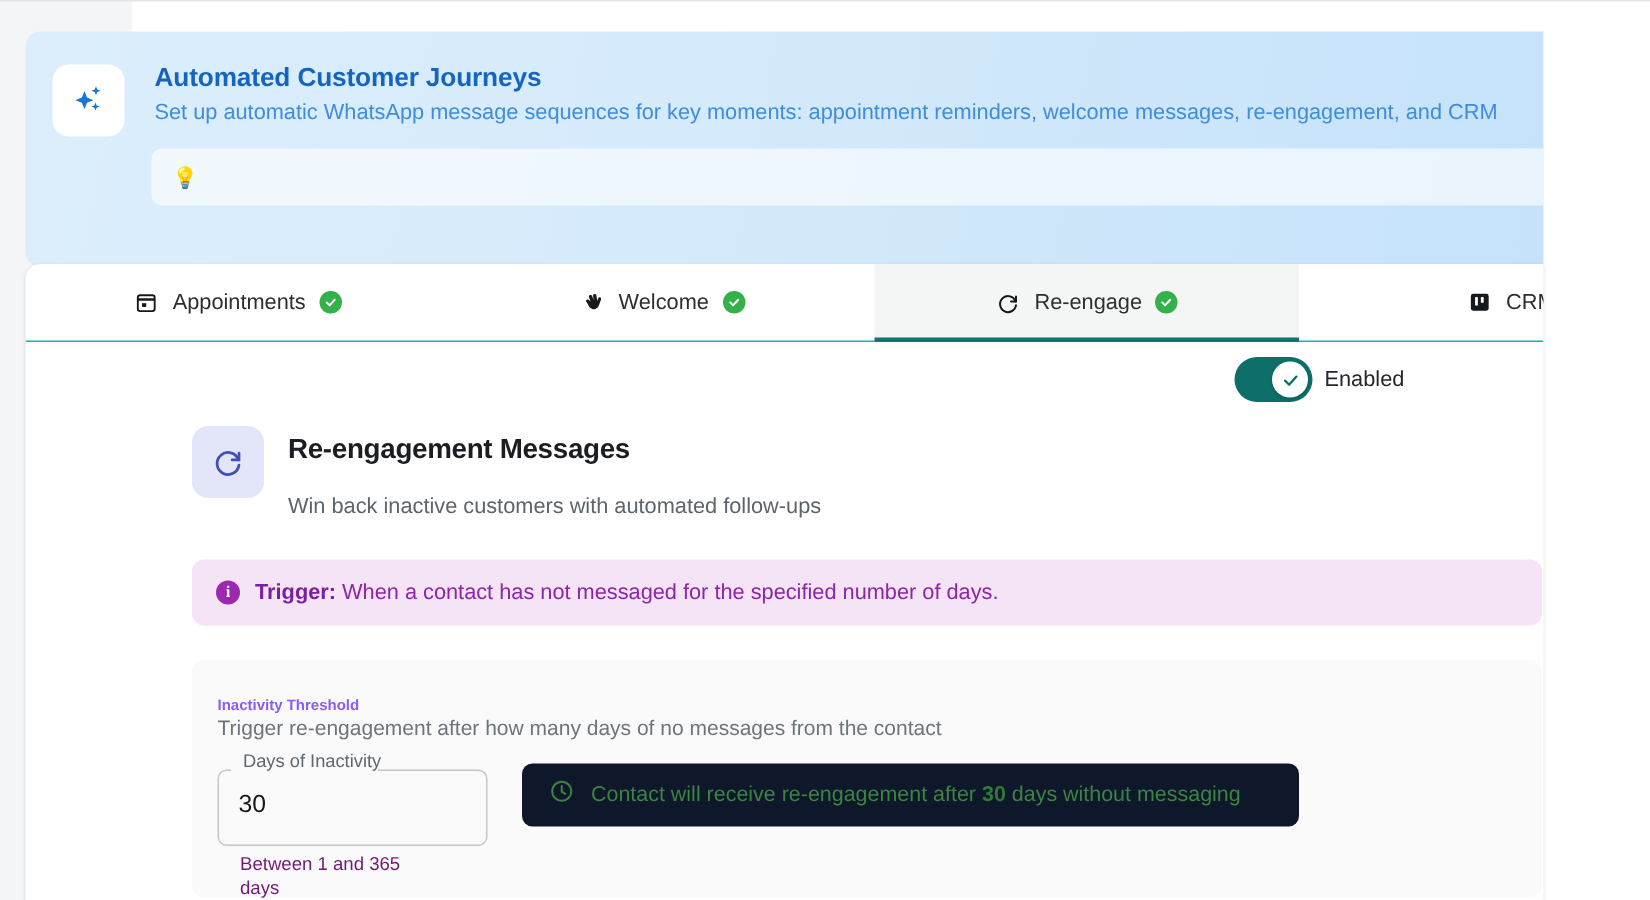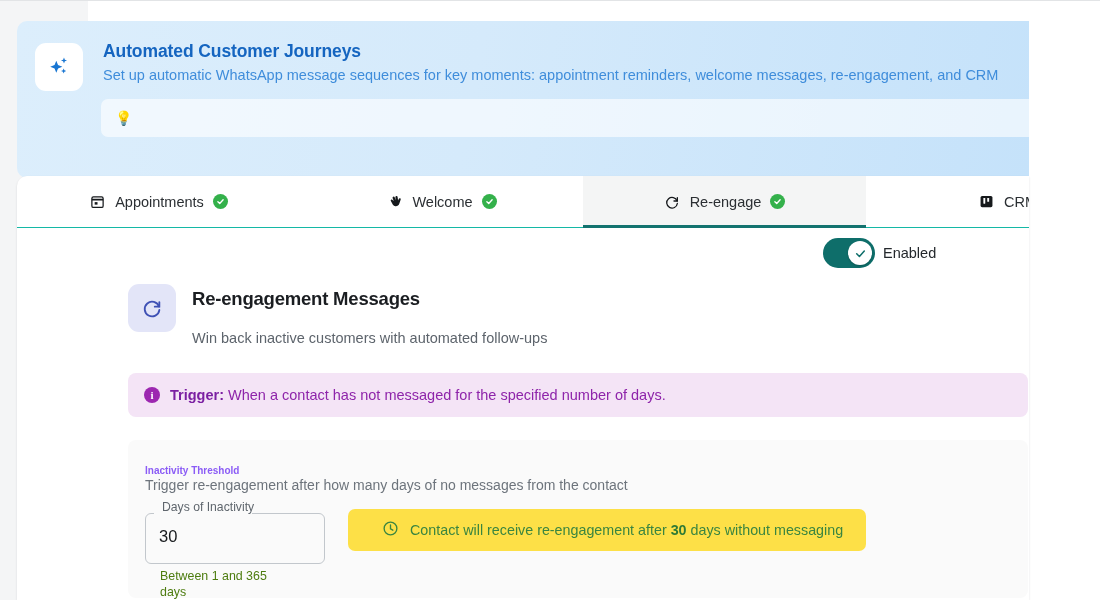--- a/index.html
+++ b/index.html
@@ -338,36 +338,36 @@
     font-size: 16.5px;
     color: #16191c;
   }
   .field-help {
     position: absolute;
     top: 128px;
     left: 32px;
     width: 125px;
     font-size: 12.4px;
     line-height: 16px;
-    color: #4d7c0f;
+    color: #701a75;
   }
 
   
   .confirm {
     position: absolute;
     top: 69px;
     left: 220px;
     width: 518px;
     height: 42px;
     border-radius: 7px;
-    background: #fde047;
+    background: #0f172a;
     display: flex;
     align-items: center;
     gap: 11px;
-    padding-left: 34px;
+    padding-left: 18px;
   }
   .confirm-text {
     font-size: 14.3px;
     color: #3a8540;
     white-space: nowrap;
   }
   .confirm-text b { font-weight: bold; color: #2f7a36; }
   .clock { flex: 0 0 auto; display: block; }
 </style>
 </head>

